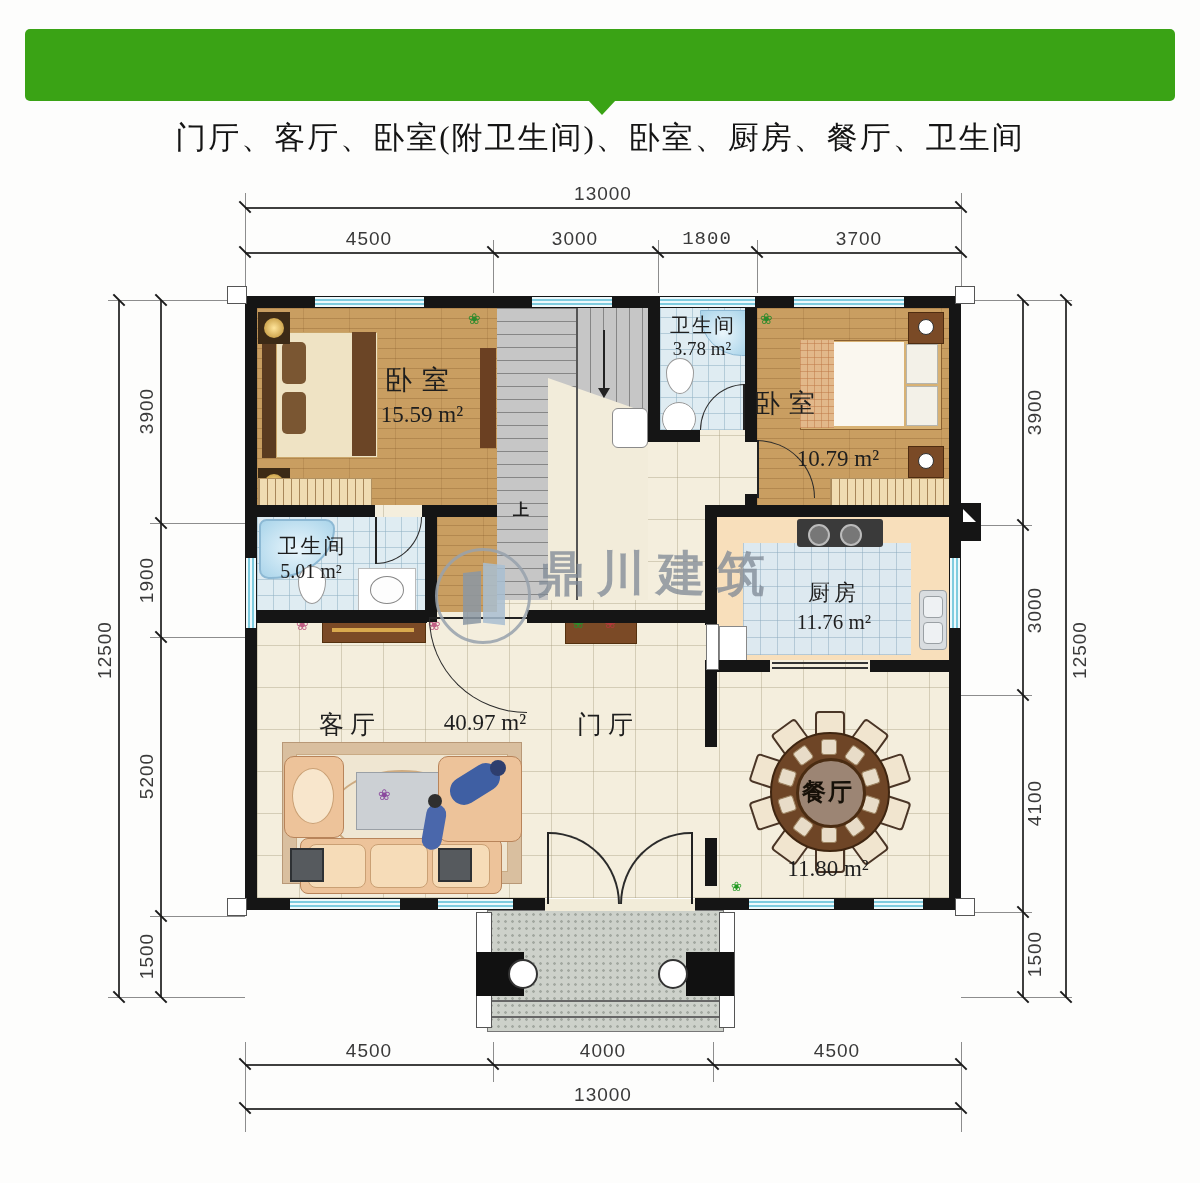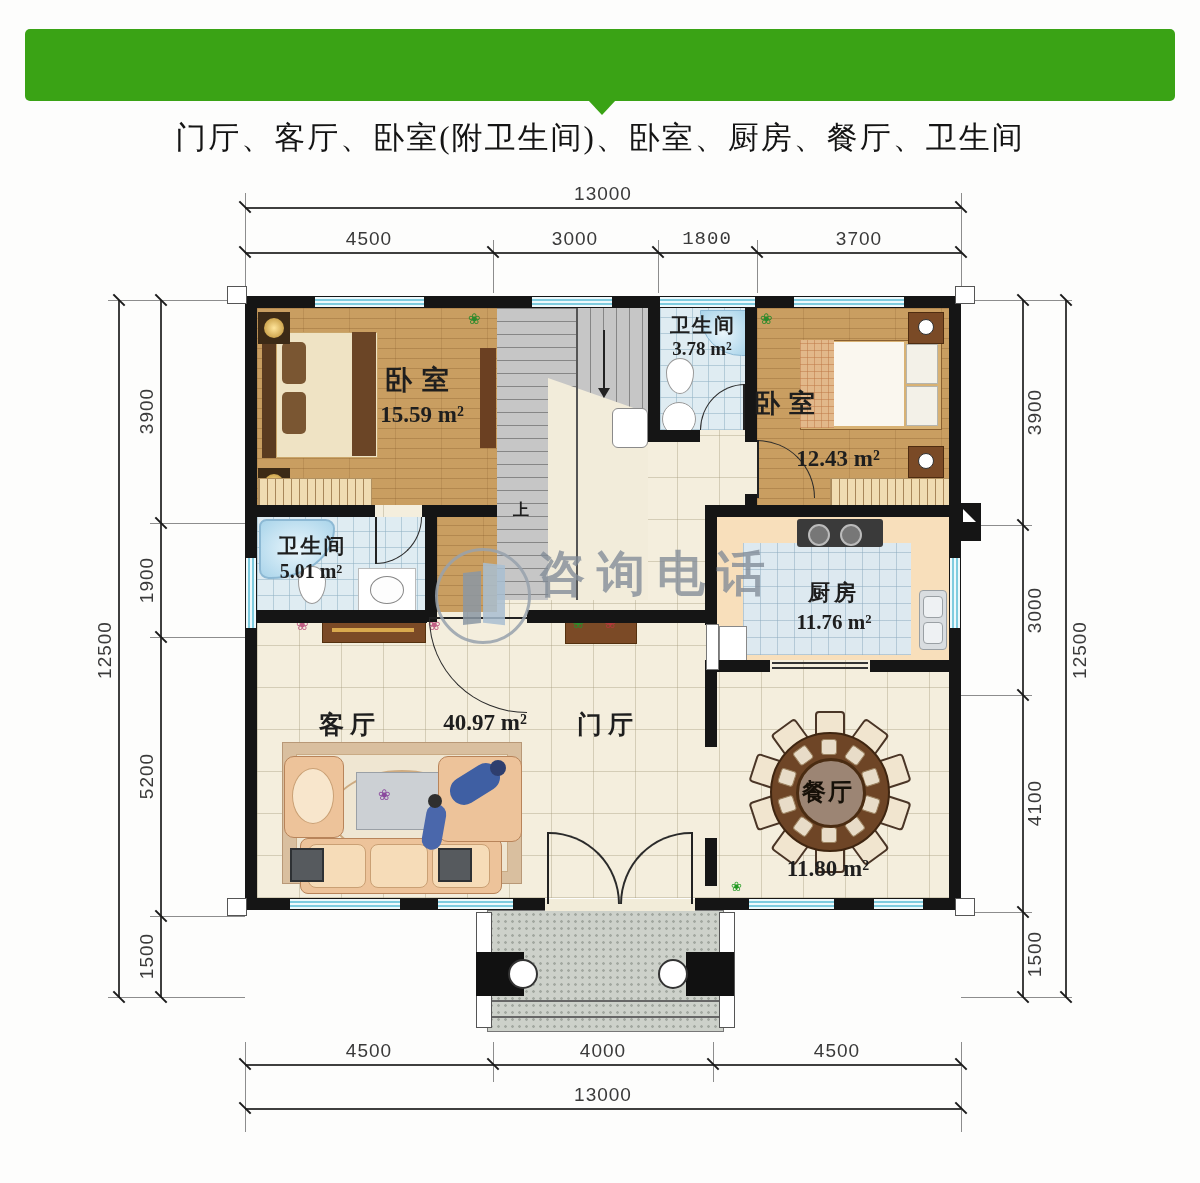--- a/index.html
+++ b/index.html
@@ -6,21 +6,21 @@
   .page{position:relative;width:1200px;height:1183px;background:#fdfdfc;overflow:hidden;
         font-family:"Liberation Serif",serif;}
   .a{position:absolute;}
   .wall{position:absolute;background:#151515;}
   .dl{position:absolute;background:#3f3f3f;}
   .ext{position:absolute;background:#8d8d8d;}
   .tick{position:absolute;width:16px;height:2px;background:#1a1a1a;transform:rotate(45deg);}
   .dim{position:absolute;font-family:"Liberation Sans",sans-serif;font-size:19px;color:#3a3a3a;
        text-align:center;letter-spacing:1px;}
   .rot{transform:rotate(-90deg);}
-  .rname{position:absolute;color:#1e1e1e;text-align:center;font-weight:bold;}
+  .rname{position:absolute;color:#1e1e1e;text-align:center;}
   .win{position:absolute;background:repeating-linear-gradient(180deg,#eef9fc 0 2px,#7fccdf 2px 4px);}
   .winv{position:absolute;background:repeating-linear-gradient(90deg,#eef9fc 0 2px,#7fccdf 2px 4px);}
   .cream{background-color:#f4eedd;background-image:
      repeating-linear-gradient(0deg,rgba(165,155,125,.40) 0 1px,transparent 1px 42px),
      repeating-linear-gradient(90deg,rgba(165,155,125,.40) 0 1px,transparent 1px 42px);}
   .wood{background-color:#c99e61;background-image:
      repeating-linear-gradient(180deg,rgba(120,78,32,.28) 0 1px,transparent 1px 10px),
      repeating-linear-gradient(90deg,rgba(120,78,32,.18) 0 1px,transparent 1px 46px);}
   .btile{background-color:#dfecf2;background-image:
      repeating-linear-gradient(0deg,rgba(145,178,196,.55) 0 1px,transparent 1px 16px),
@@ -300,32 +300,32 @@
   <div class="a" style="left:429px;top:617px;width:98px;height:2px;background:#222;"></div>
   <div class="a" style="left:706px;top:624px;width:11px;height:44px;background:#fff;border:1px solid #777;"></div>
   <div class="a" style="left:772px;top:662px;width:96px;height:2px;background:#333;"></div>
   <div class="a" style="left:772px;top:667px;width:96px;height:2px;background:#333;"></div>
 
   <div class="rname" style="left:362px;top:362px;width:120px;font-size:27px;letter-spacing:10px;">卧室</div>
   <div class="rname" style="left:352px;top:402px;width:140px;font-size:23px;">15.59 m²</div>
   <div class="rname" style="left:658px;top:312px;width:90px;font-size:20px;letter-spacing:2px;">卫生间</div>
   <div class="rname" style="left:662px;top:338px;width:80px;font-size:19px;">3.78 m²</div>
   <div class="rname" style="left:729px;top:386px;width:120px;font-size:26px;letter-spacing:9px;">卧室</div>
-  <div class="rname" style="left:768px;top:446px;width:140px;font-size:23px;">12.43 m²</div>
+  <div class="rname" style="left:768px;top:446px;width:140px;font-size:23px;">10.79 m²</div>
   <div class="rname" style="left:262px;top:532px;width:100px;font-size:21px;letter-spacing:2px;">卫生间</div>
   <div class="rname" style="left:266px;top:560px;width:90px;font-size:20px;">5.01 m²</div>
   <div class="rname" style="left:794px;top:578px;width:80px;font-size:22px;letter-spacing:4px;">厨房</div>
   <div class="rname" style="left:784px;top:610px;width:100px;font-size:21px;">11.76 m²</div>
   <div class="rname" style="left:300px;top:708px;width:100px;font-size:25px;letter-spacing:6px;">客厅</div>
   <div class="rname" style="left:420px;top:710px;width:130px;font-size:23px;">40.97 m²</div>
   <div class="rname" style="left:558px;top:708px;width:100px;font-size:25px;letter-spacing:6px;">门厅</div>
   <div class="rname" style="left:788px;top:776px;width:80px;font-size:24px;font-weight:bold;color:#161008;letter-spacing:2px;">餐厅</div>
   <div class="rname" style="left:758px;top:856px;width:140px;font-size:23px;">11.80 m²</div>
 
   <div class="a" style="left:425px;top:540px;width:380px;height:110px;opacity:.85;">
     <div class="a" style="left:10px;top:8px;width:96px;height:96px;border:3px solid #98a2ad;border-radius:50%;box-sizing:border-box;"></div>
     <div class="a" style="left:38px;top:32px;width:18px;height:52px;background:#8b98a4;transform:skewY(-6deg);"></div>
     <div class="a" style="left:58px;top:24px;width:22px;height:60px;background:#a9bfd2;transform:skewY(6deg);"></div>
-    <div class="a" style="left:112px;top:2px;width:268px;font-family:'Liberation Sans',sans-serif;font-size:48px;font-weight:bold;color:rgba(128,138,150,.9);letter-spacing:12px;white-space:nowrap;">咨询电话</div>
+    <div class="a" style="left:112px;top:2px;width:268px;font-family:'Liberation Sans',sans-serif;font-size:48px;font-weight:bold;color:rgba(128,138,150,.9);letter-spacing:12px;white-space:nowrap;">鼎川建筑</div>
   </div>
 
 
 </div>
 
 </body></html>

